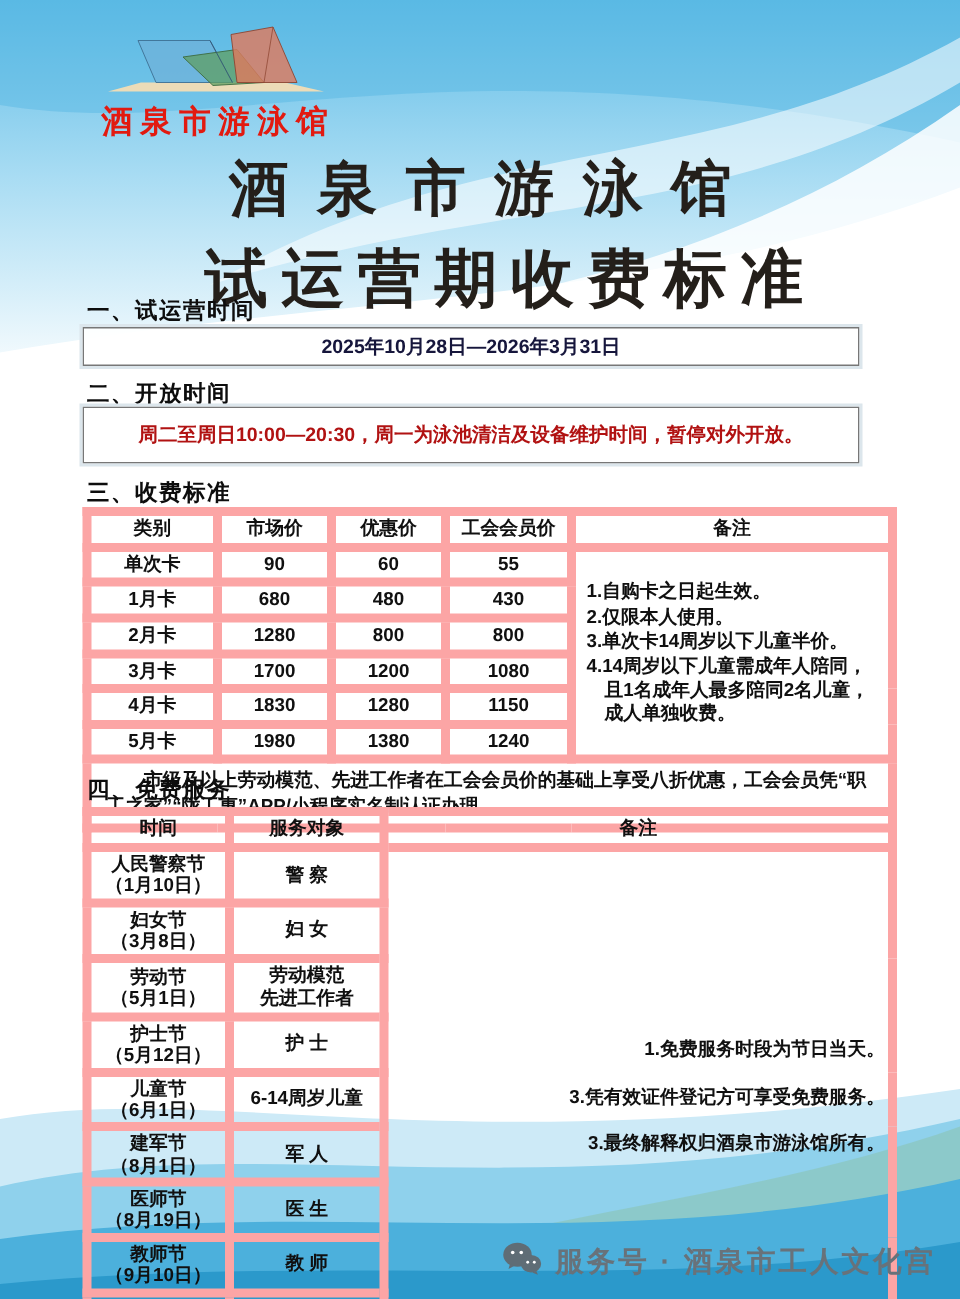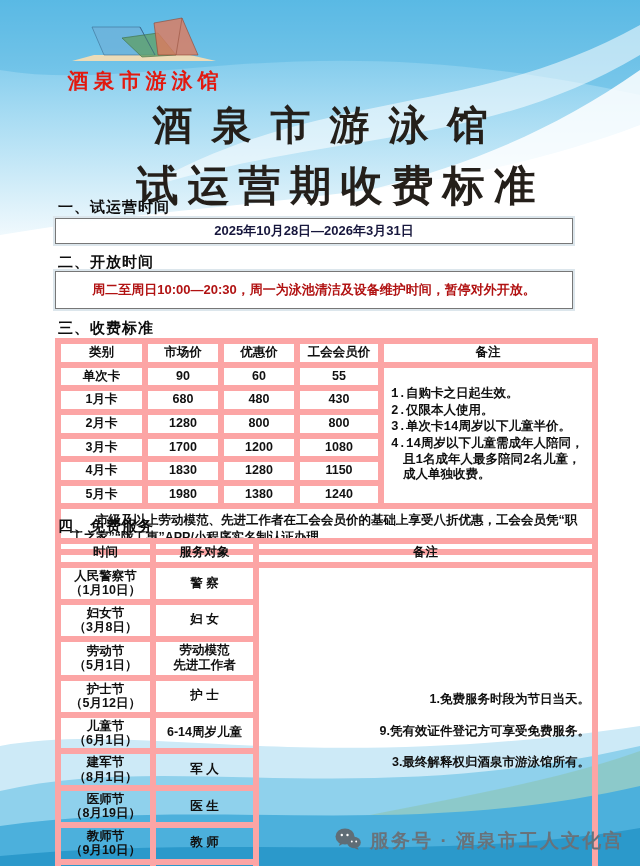--- a/index.html
+++ b/index.html
@@ -39,21 +39,21 @@
 
   
   table { border-collapse:collapse; table-layout:fixed; background:transparent; }
   th, td {
     border:6px solid #fca5a5; font-size:12.5px; font-weight:bold; color:#101010;
     text-align:center; vertical-align:middle; padding:1px 2px; line-height:1.25;
   }
   .pricing-table { position:absolute; left:55px; top:338px; width:537px; }
   .pricing-table tr.data-row { height:20px; }
   .pricing-table tr.head-row { height:23px; }
-  .remarks-cell { text-align:left; padding:4px 7px;font-family:Liberation Mono, monospace; }
+  .remarks-cell { text-align:left; padding:4px 7px; }
   .remark-line { padding-left:12px; text-indent:-12px; margin:1px 0; }
   .footnote-row { height:38px; }
   .footnote-cell { text-align:left; padding:3px 10px; }
   .footnote-text { text-indent:2em; line-height:1.35; }
 
   .free-table { position:absolute; left:55px; top:538px; width:537px; }
   .free-table tr.head-row { height:24px; }
   .free-table tr.data-row { height:29px; }
   .time-name, .time-date { line-height:1.15; }
   .remarks2-cell { text-align:right; padding-left:42px; }
@@ -201,21 +201,21 @@
       <tr class="data-row">
         <td>
           <div class="time-name">人民警察节</div>
           <div class="time-date">（1月10日）</div>
         </td>
         <td>
           <div>警 察</div>
         </td>
         <td class="remarks2-cell" rowspan="9">
           <div class="remark2-line">1.免费服务时段为节日当天。</div>
-          <div class="remark2-line">9.凭有效证件登记方可享受免费服务。</div>
+          <div class="remark2-line">3.凭有效证件登记方可享受免费服务。</div>
           <div class="remark2-line">3.最终解释权归酒泉市游泳馆所有。</div>
         </td>
       </tr>
       <tr class="data-row">
         <td>
           <div class="time-name">妇女节</div>
           <div class="time-date">（3月8日）</div>
         </td>
         <td>
           <div>妇 女</div>

